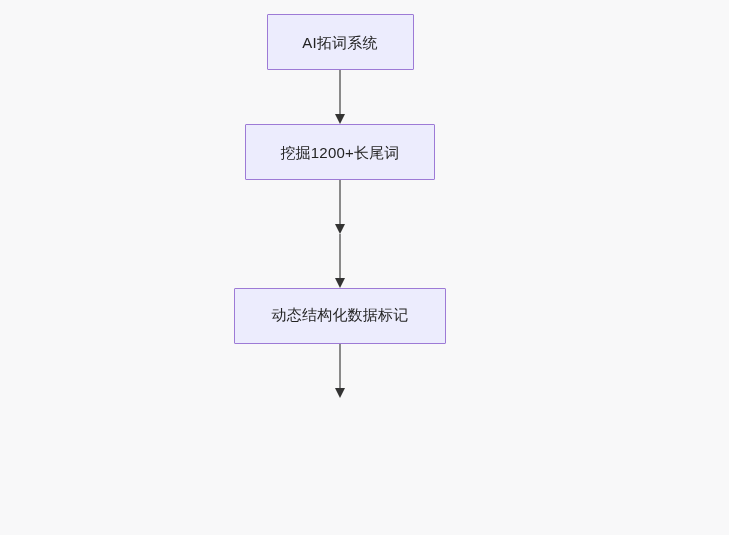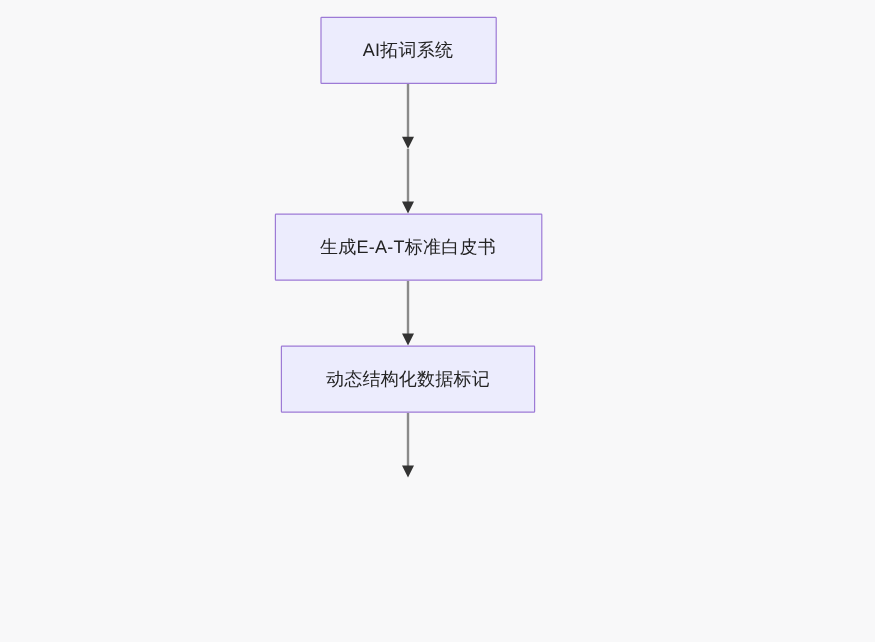--- a/index.html
+++ b/index.html
@@ -49,21 +49,21 @@
     line-height: 1;
     letter-spacing: 0.2px;
     white-space: nowrap;
     position: relative;
     z-index: 2;
   }
 
   .node-0 { width: 147px; }
   .node-1 { width: 190px; }
   .node-2 { width: 223px; }
-  .node-3 { width: 212px; }
+  .node-3 { width: 212px; font-family: Liberation Mono, monospace; }
   .node-4 { width: 236px; }
 
   .connector {
     width: 16px;
     height: 54px;
     position: relative;
     z-index: 1;
     flex: 0 0 auto;
   }
   .connector .stem {
@@ -95,29 +95,29 @@
 
     <div class="node node-0">
       <span>AI拓词系统</span>
     </div>
 
     <div class="connector">
       <div class="stem"></div>
       <div class="head"></div>
     </div>
 
+    <div class="node node-1">
+      <span>挖掘1200+长尾词</span>
+    </div>
 
     <div class="connector">
       <div class="stem"></div>
       <div class="head"></div>
     </div>
 
-    <div class="node node-2">
-      <span>生成E-A-T标准白皮书</span>
-    </div>
 
     <div class="connector">
       <div class="stem"></div>
       <div class="head"></div>
     </div>
 
     <div class="node node-3">
       <span>动态结构化数据标记</span>
     </div>
 

